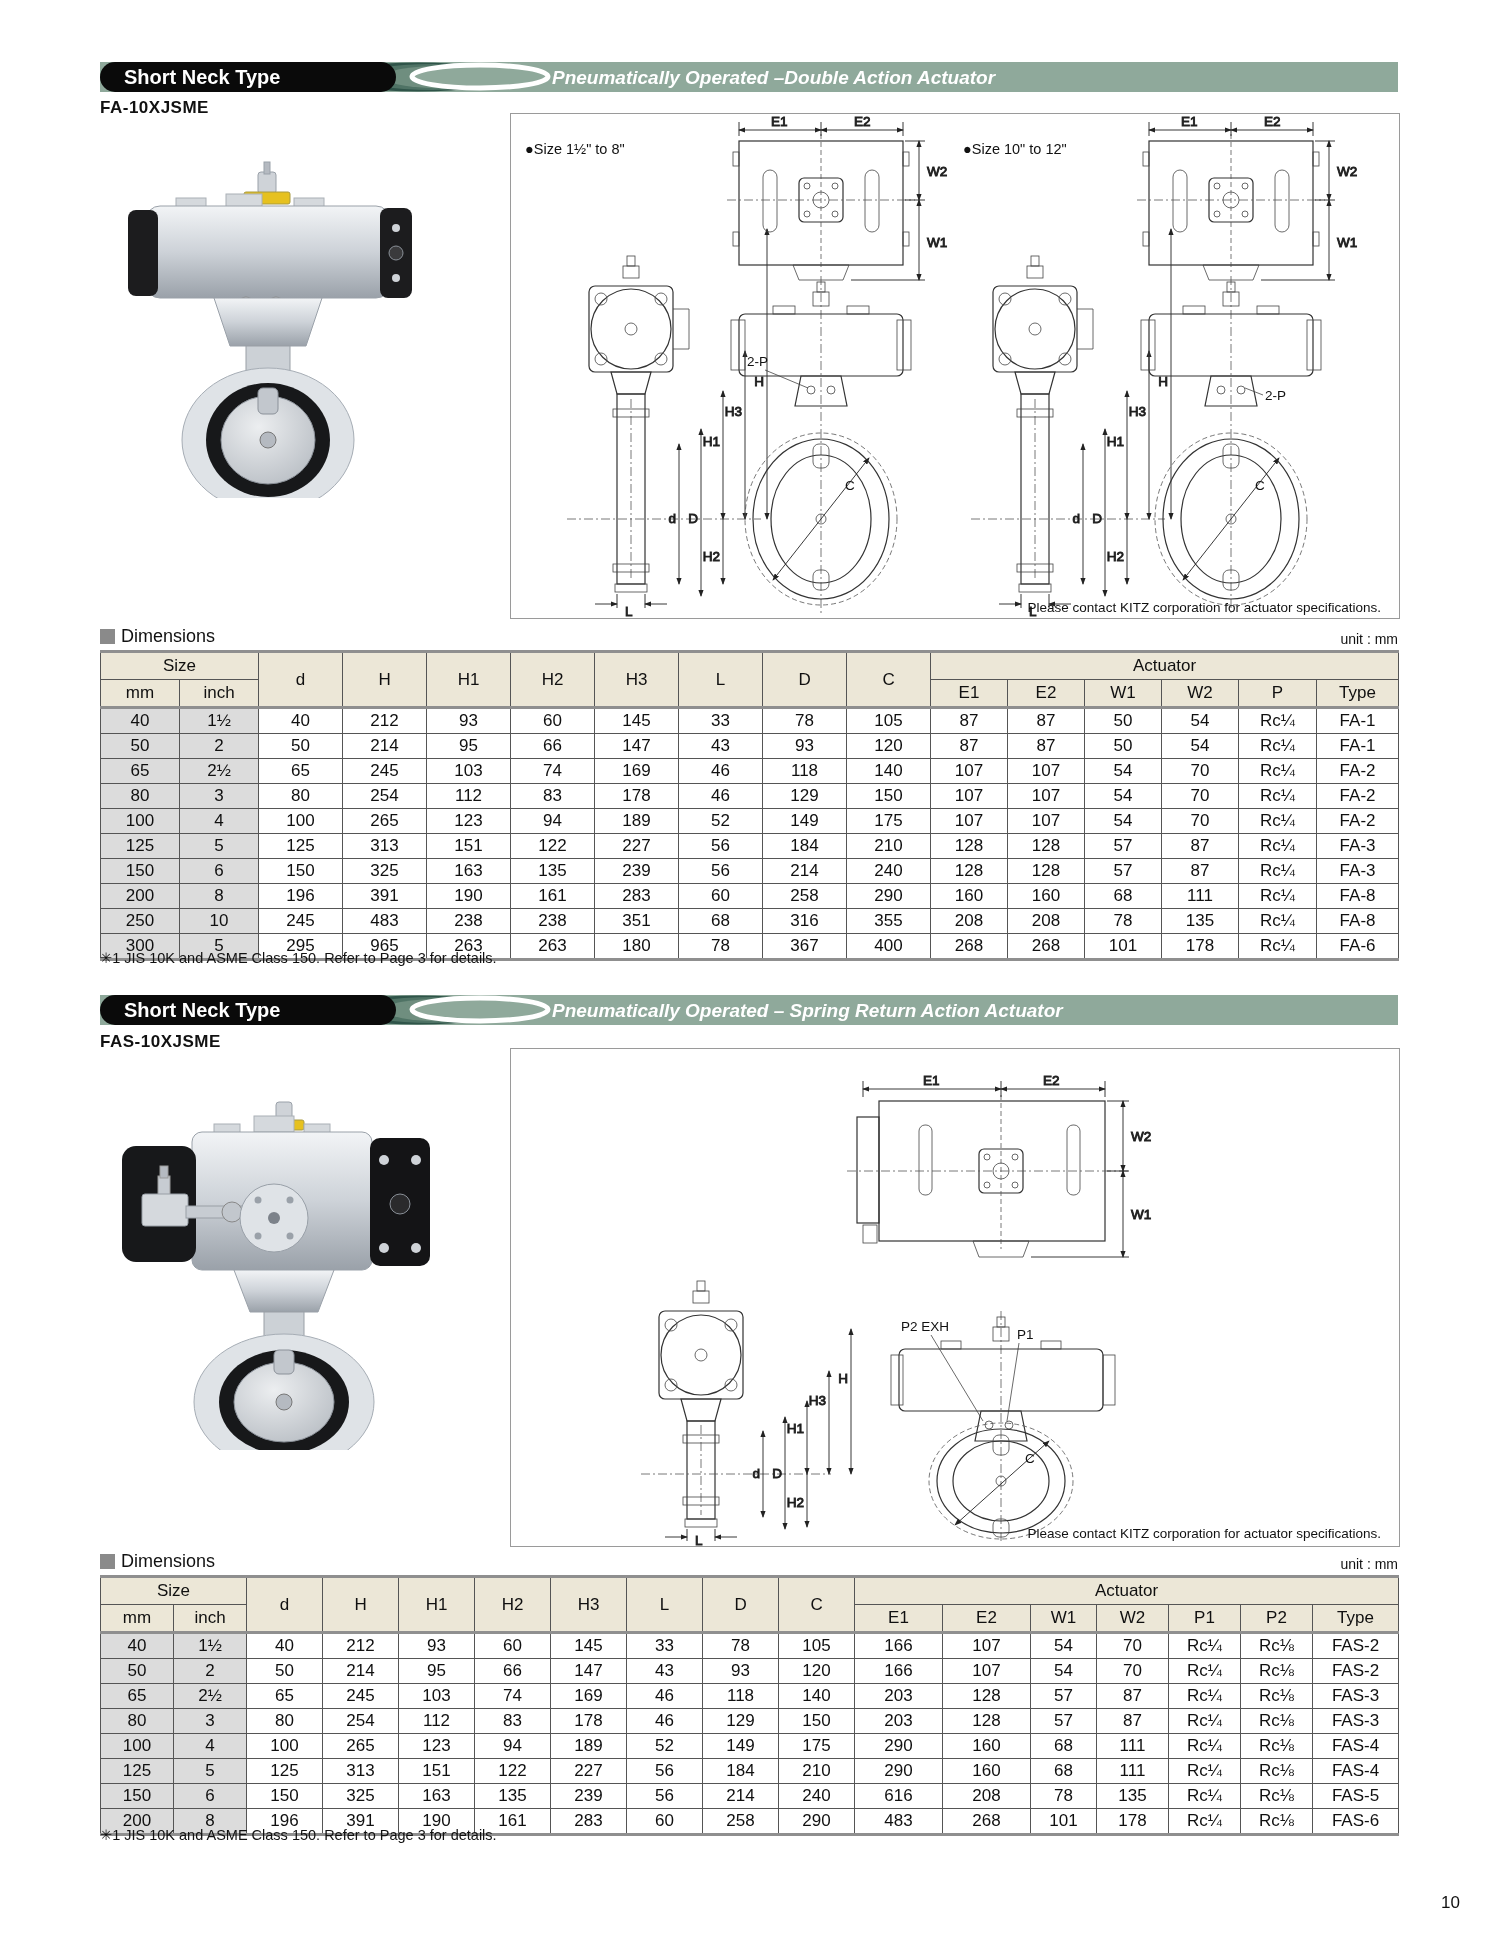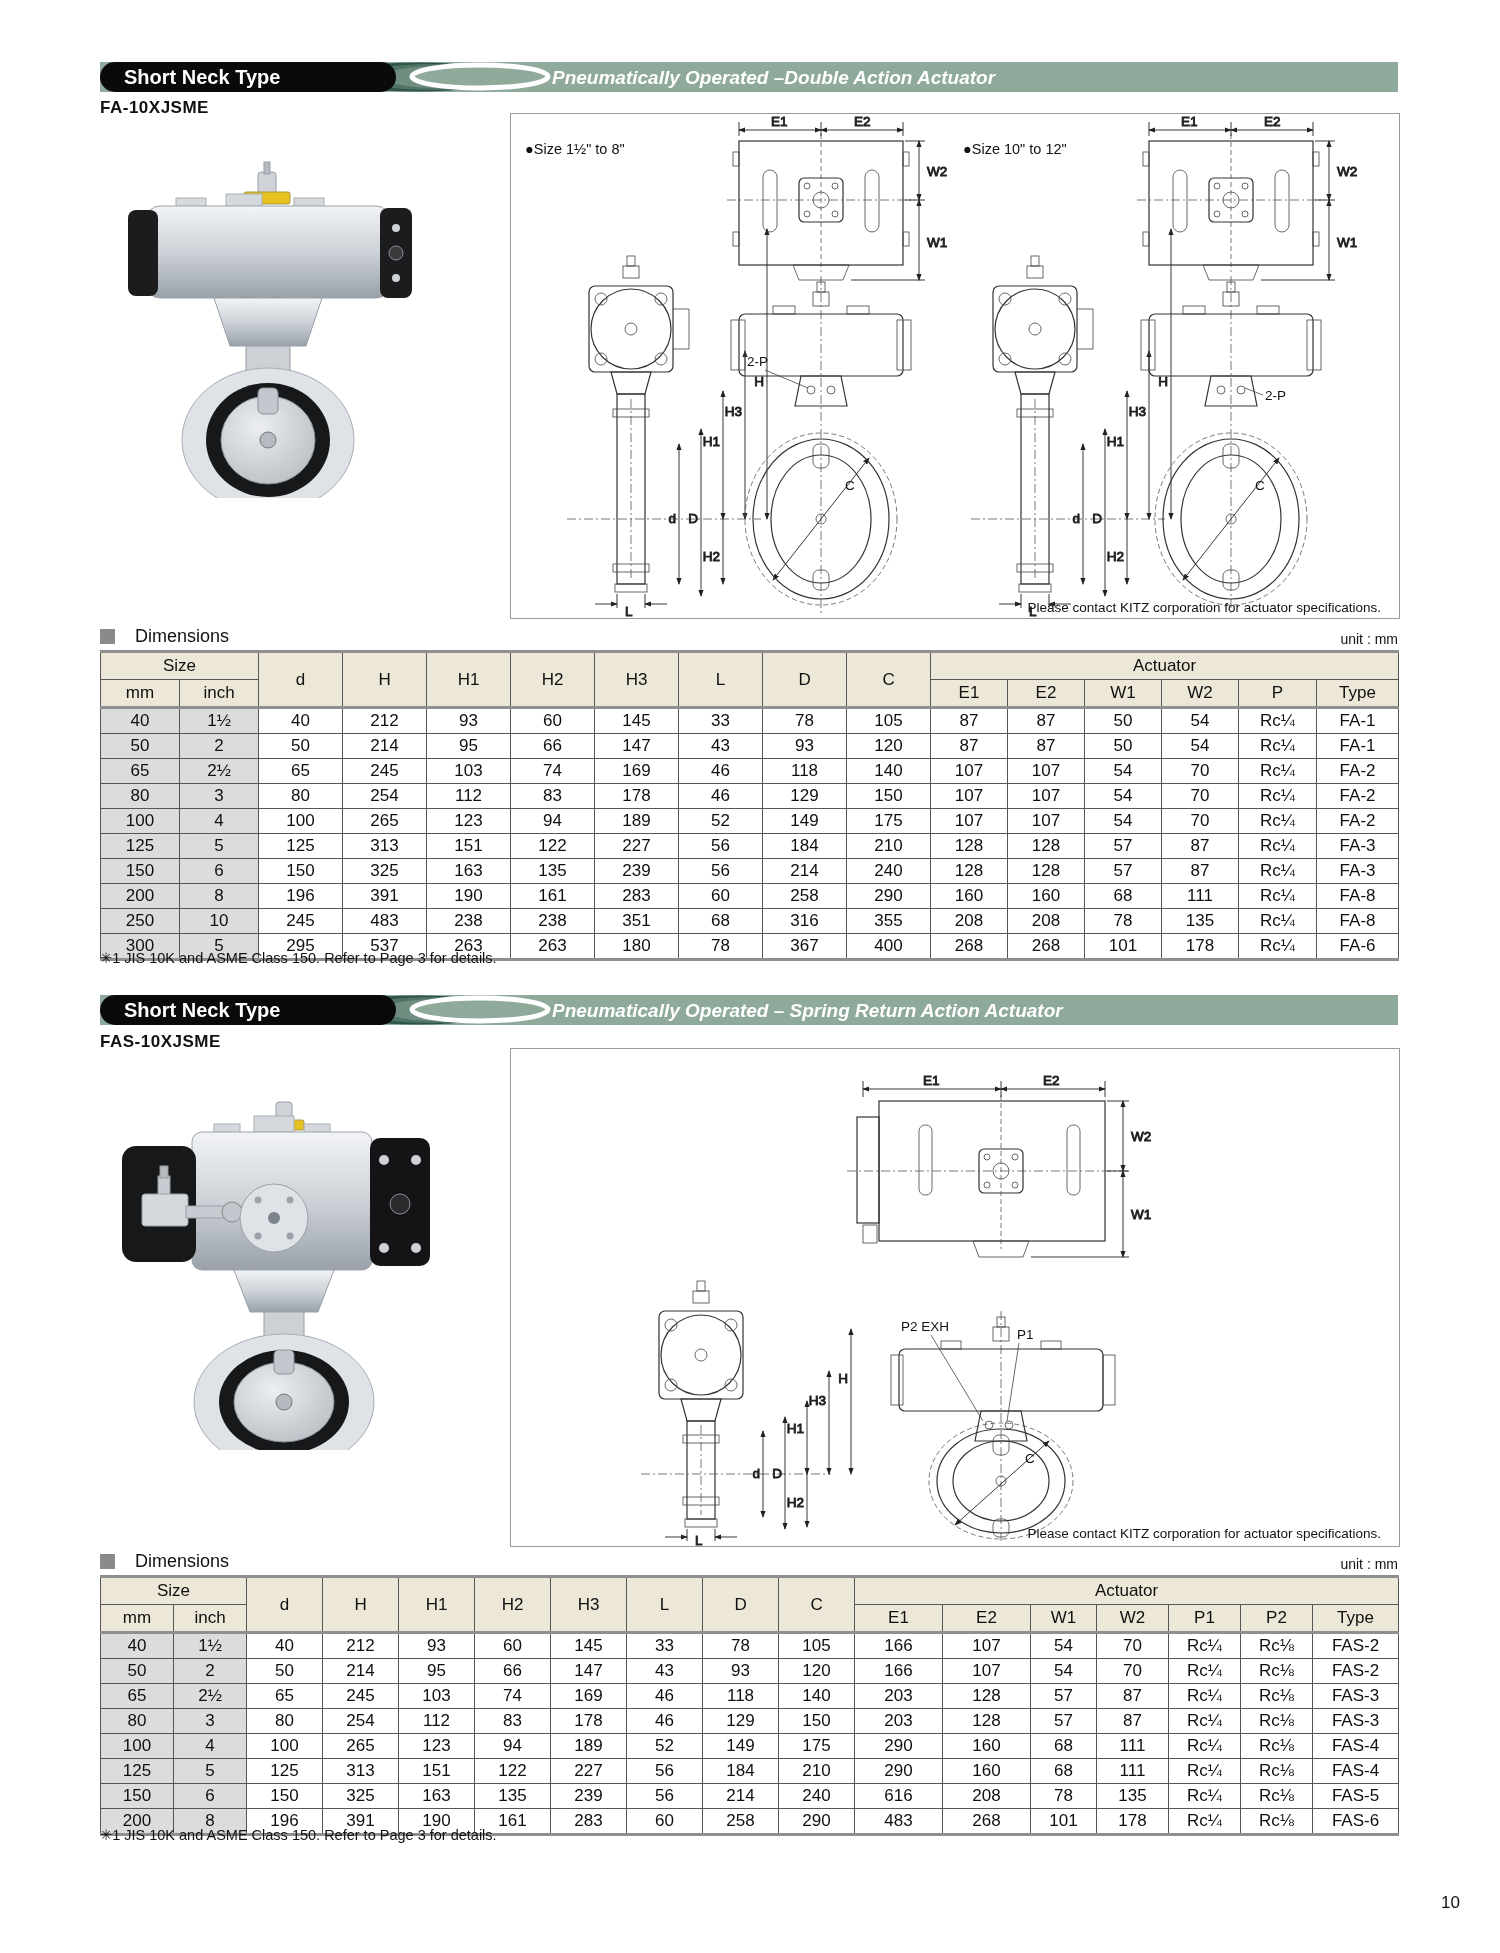--- a/index.html
+++ b/index.html
@@ -14,21 +14,21 @@
   .panel{border:1px solid #9a9a9a;background:#fff;}
   .draw{stroke:#333;fill:none;stroke-width:1.2;}
   .thin{stroke:#444;fill:none;stroke-width:0.8;}
   .dim{stroke:#222;fill:none;stroke-width:0.9;}
   .cl{stroke:#555;fill:none;stroke-width:0.8;stroke-dasharray:9 3 2 3;}
   .dl{stroke:#555;fill:none;stroke-width:0.8;stroke-dasharray:5 3;}
   .lbl{font-family:"Liberation Sans",sans-serif;font-size:13.5px;fill:#111;}
   .note{font-family:"Liberation Sans",sans-serif;font-size:13.5px;fill:#111;}
   .sizelbl{font-family:"Liberation Sans",sans-serif;font-size:14.5px;fill:#111;}
   
-  .dims-head{display:flex;align-items:center;gap:20px;font-size:18px;color:#111;}
+  .dims-head{display:flex;align-items:center;gap:6px;font-size:18px;color:#111;}
   .sq{width:15px;height:15px;background:#8a8a8a;display:inline-block;}
   .unit{font-size:14px;color:#111;}
   
   .dims-table{border-collapse:collapse;table-layout:fixed;width:1298px;
               font-family:"Liberation Sans",sans-serif;font-size:17px;color:#101010;
               border-left:1px solid #555;border-right:1px solid #555;
               border-top:3px solid #8f8f8f;border-bottom:3px solid #8f8f8f;}
   .dims-table th,.dims-table td{border:1px solid #555;text-align:center;padding:0 2px;
               overflow:hidden;white-space:nowrap;}
   .dims-table thead th{background:#ece7d7;font-weight:normal;height:26px;font-size:17px;}
@@ -532,21 +532,21 @@
           <td>208</td>
           <td>78</td>
           <td>135</td>
           <td>Rc¼</td>
           <td>FA-8</td>
         </tr>
         <tr>
           <td>300</td>
           <td>5</td>
           <td>295</td>
-          <td>537</td>
+          <td>965</td>
           <td>263</td>
           <td>263</td>
           <td>180</td>
           <td>78</td>
           <td>367</td>
           <td>400</td>
           <td>268</td>
           <td>268</td>
           <td>101</td>
           <td>178</td>

